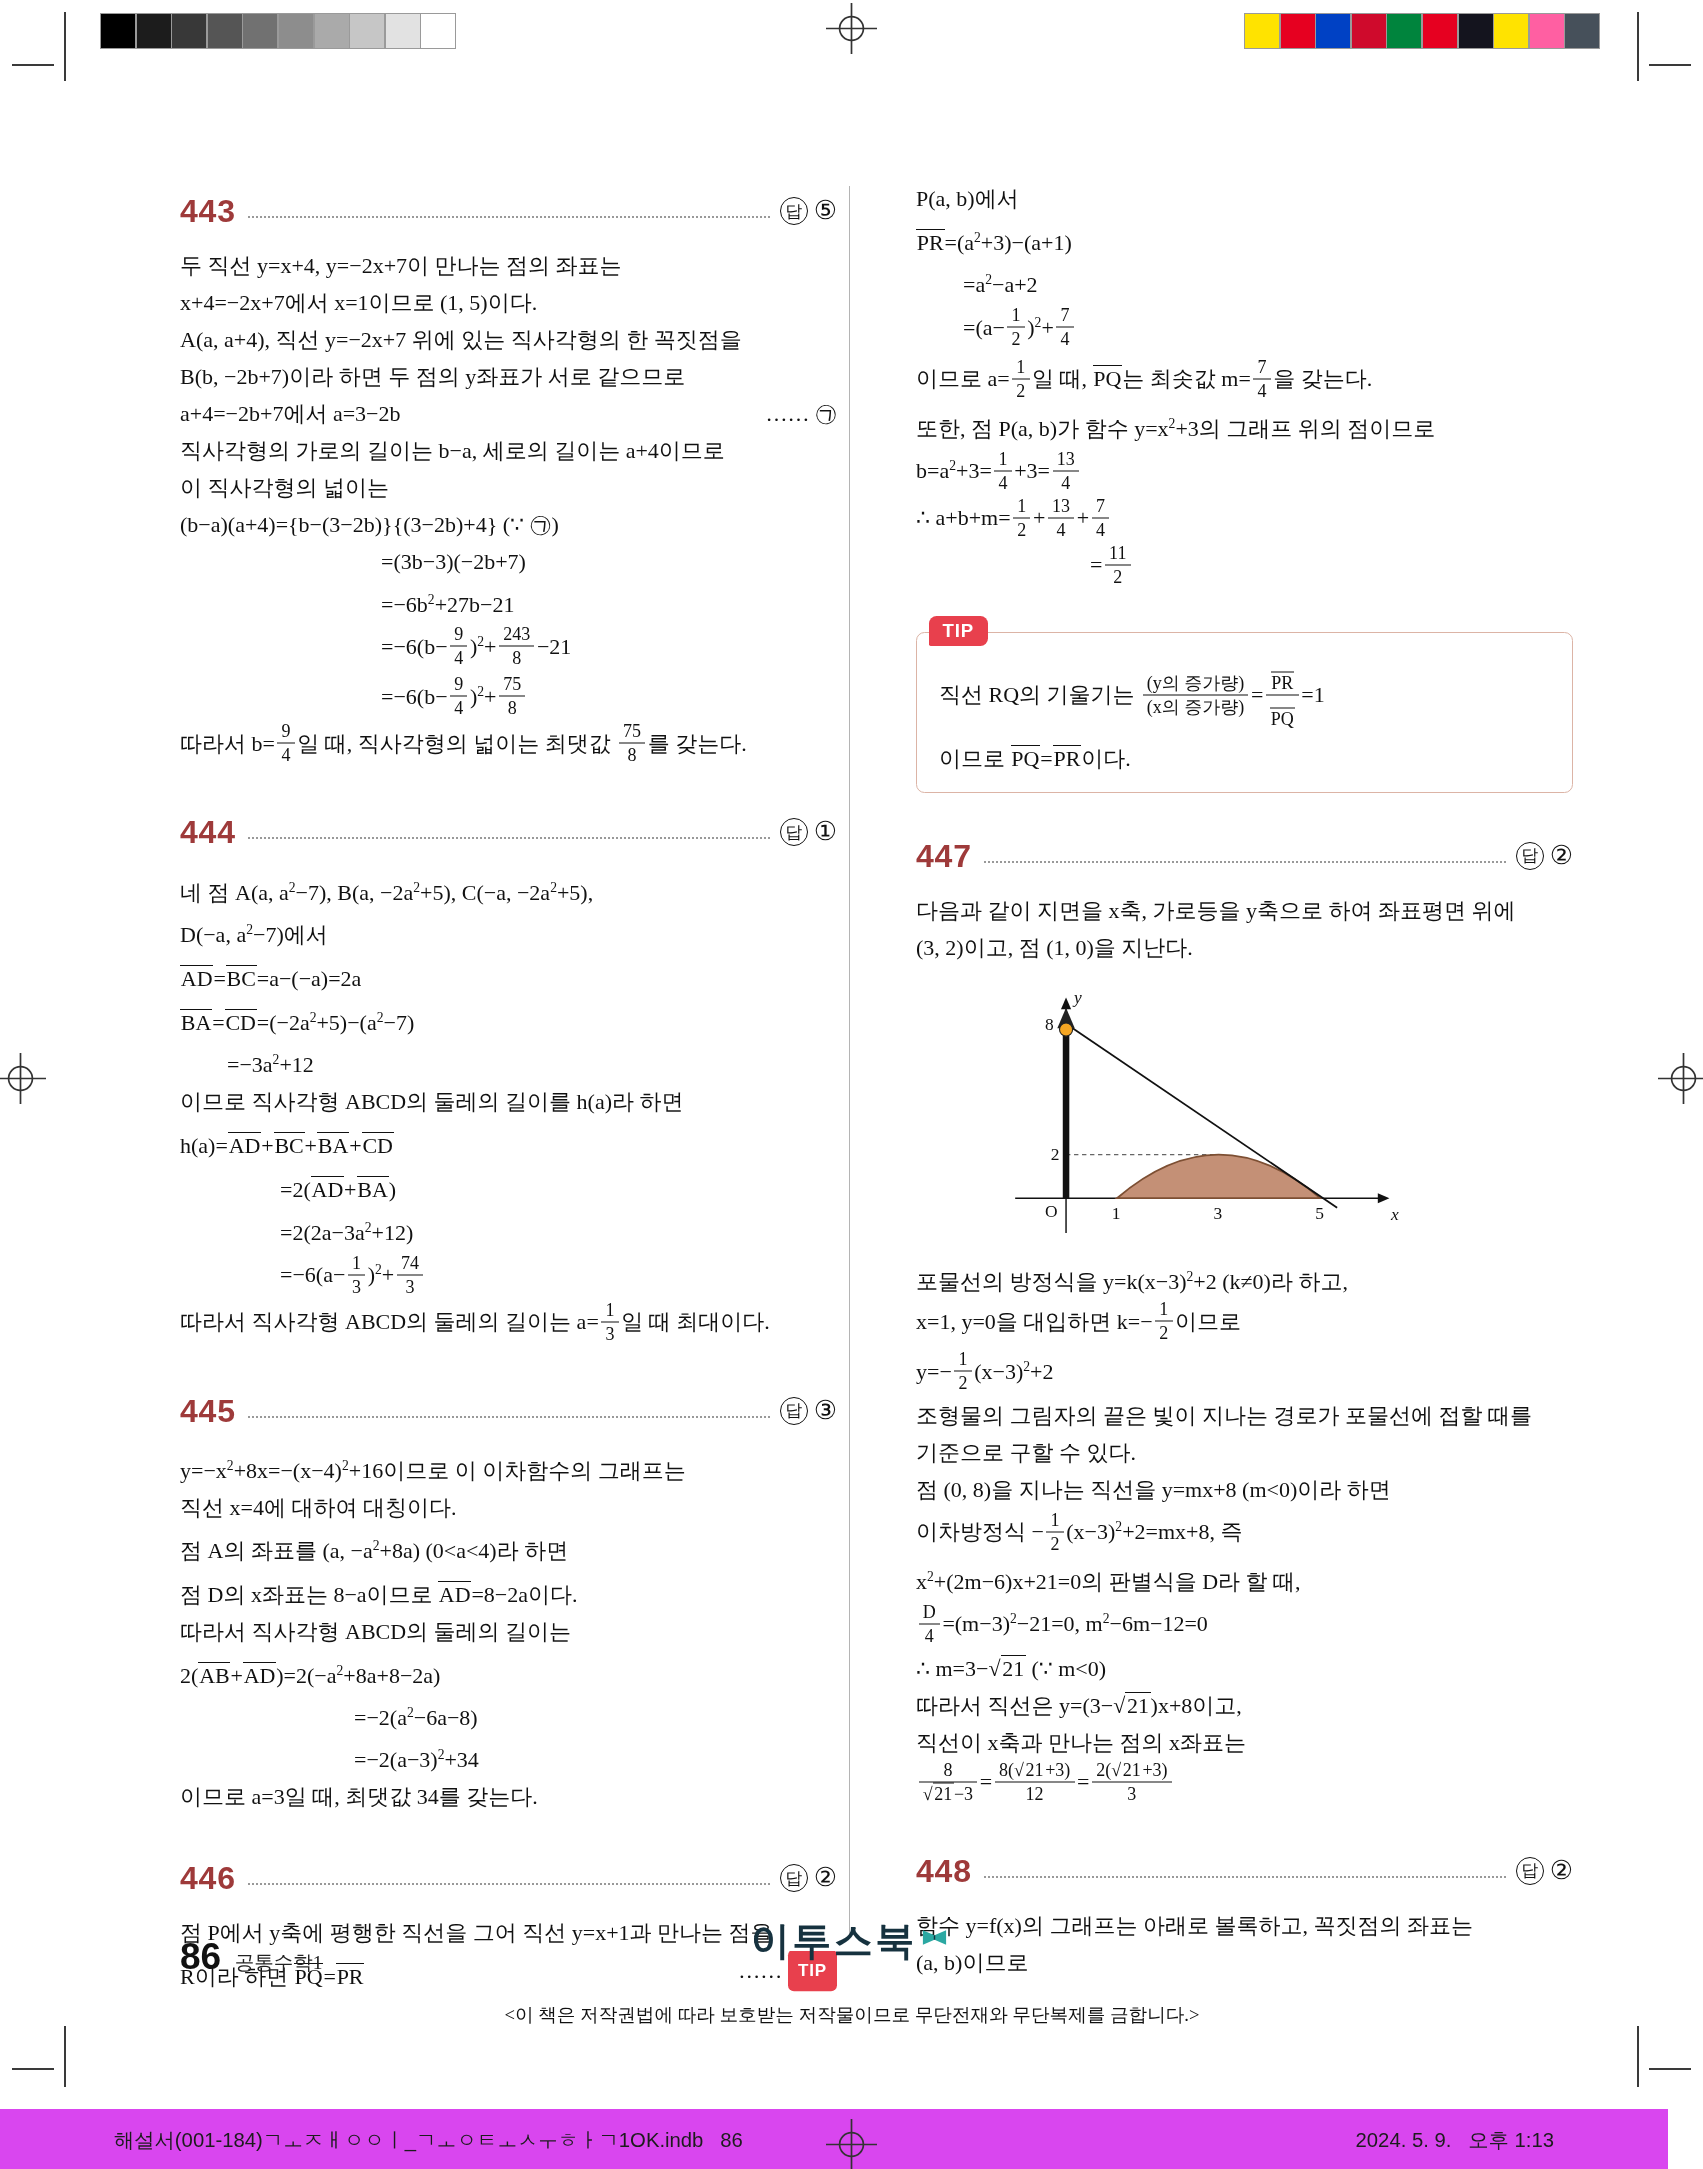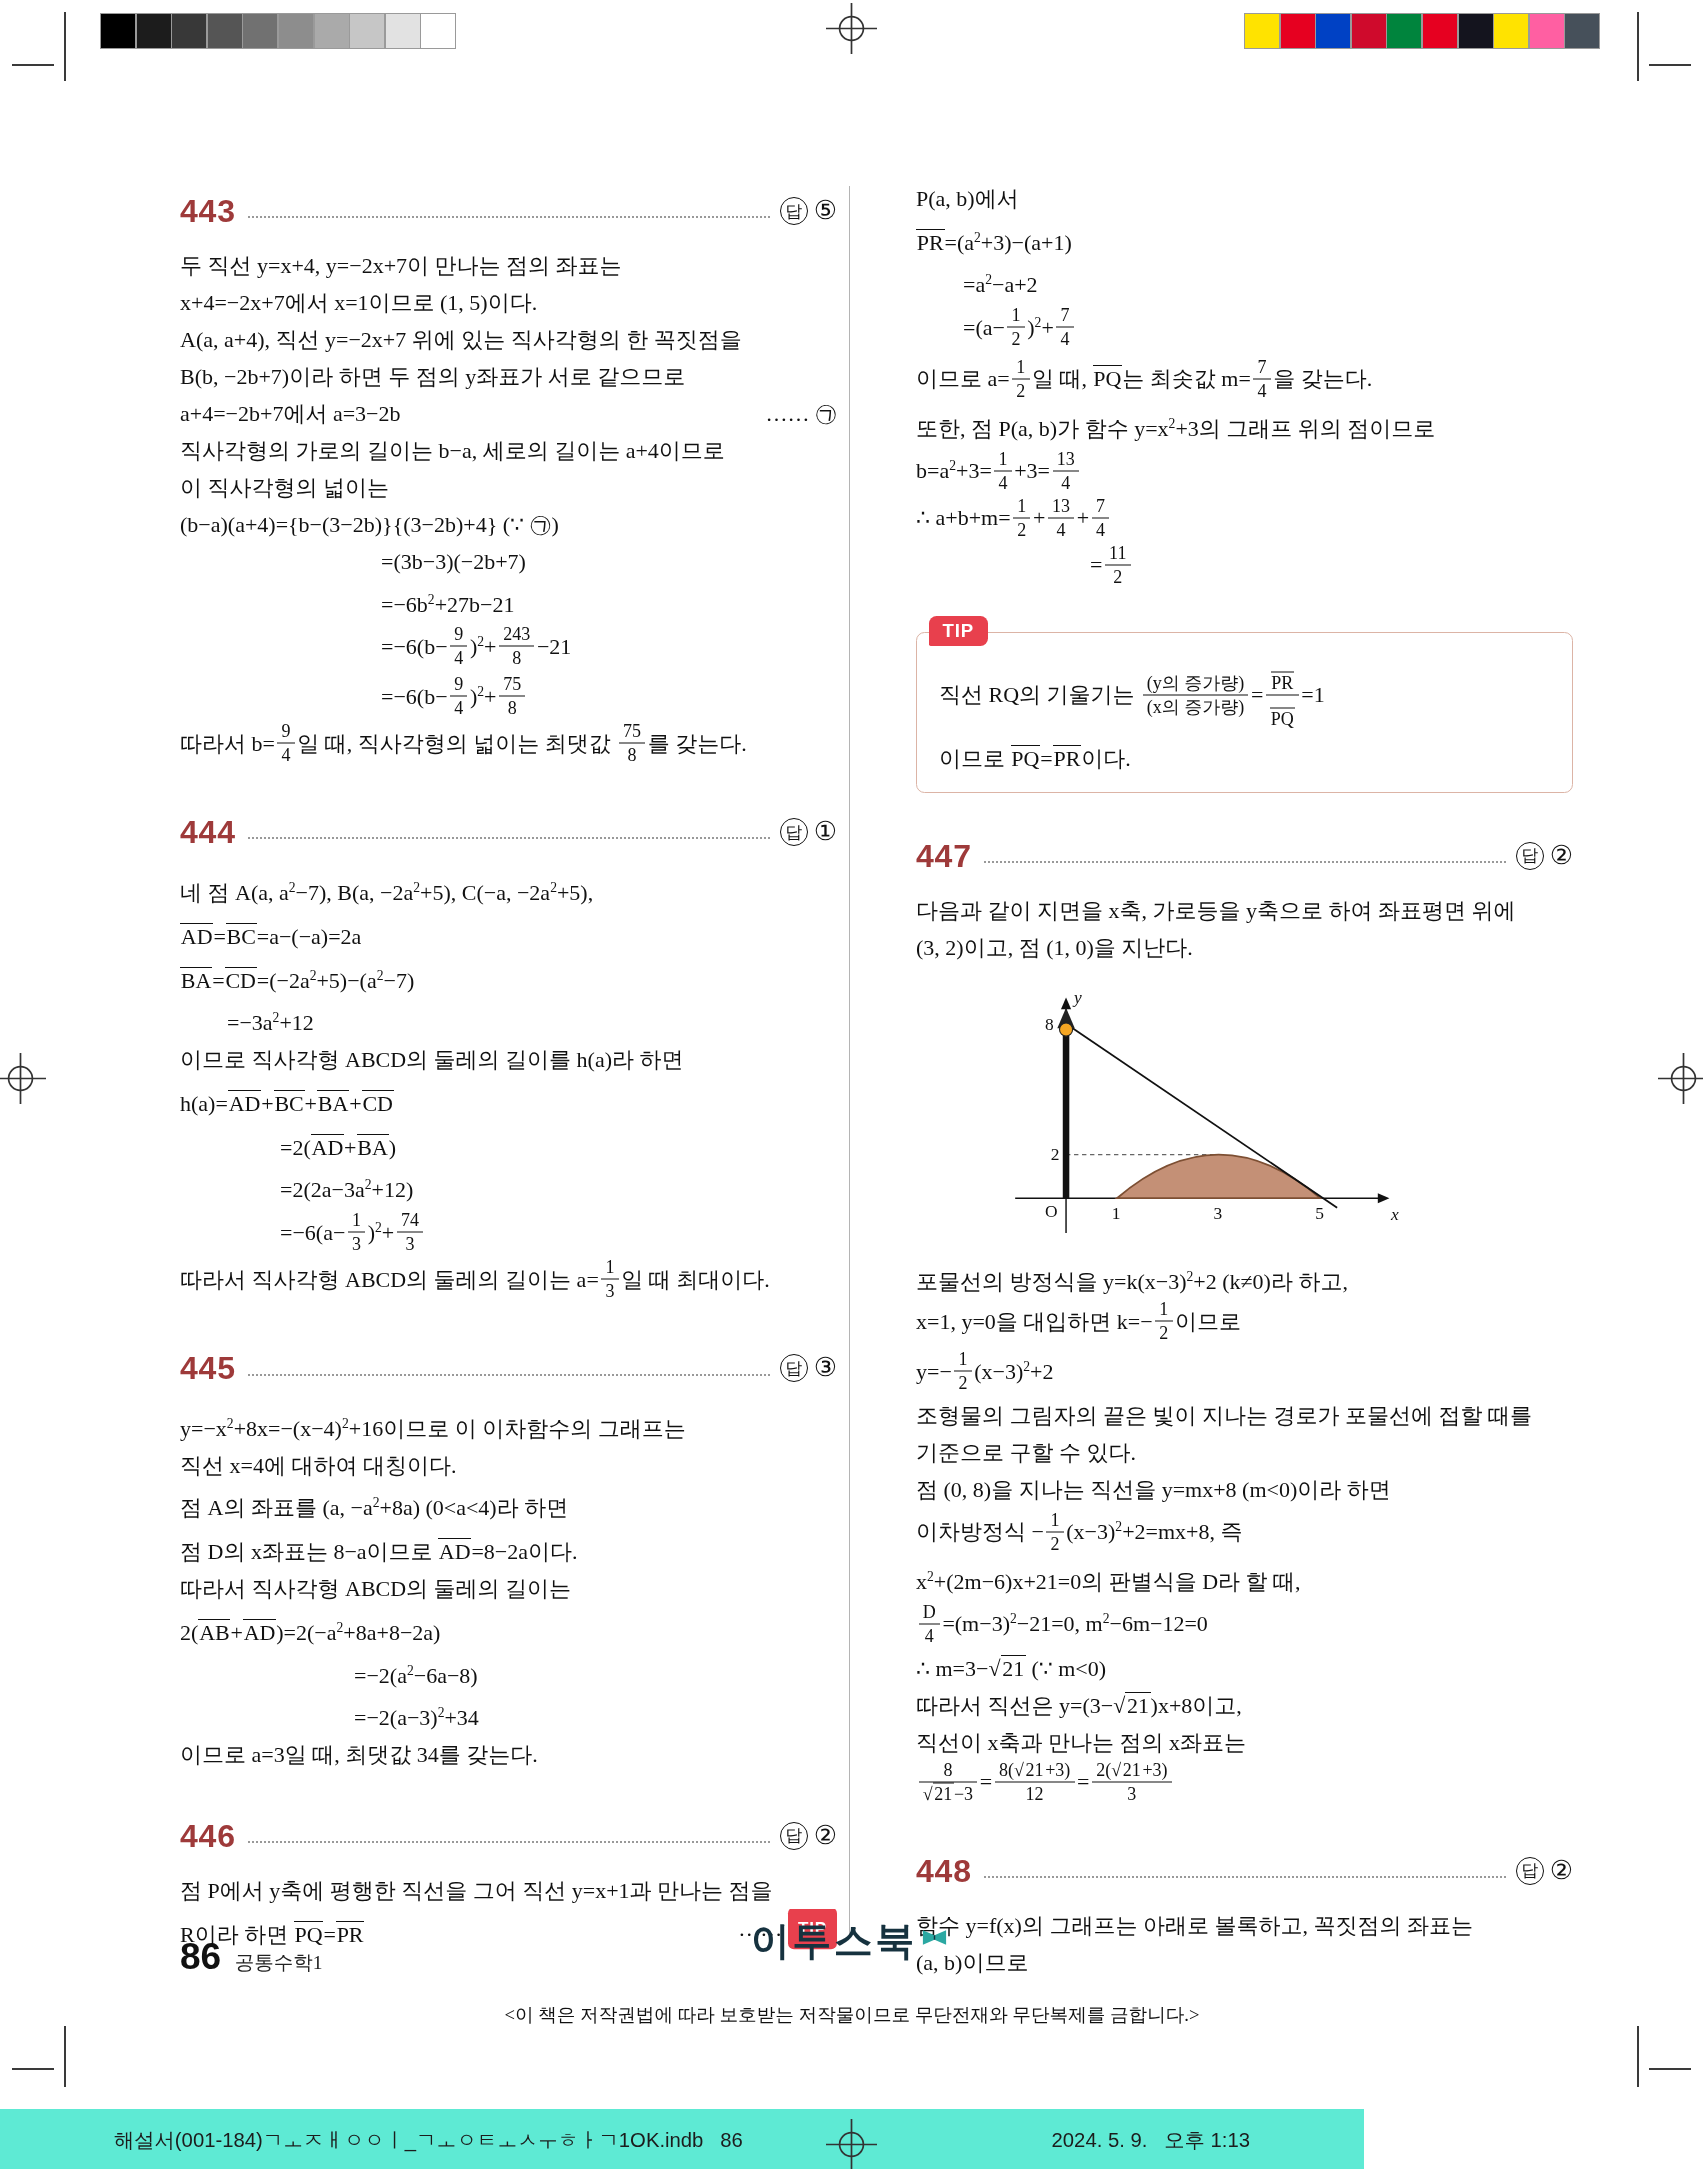--- a/index.html
+++ b/index.html
@@ -6,21 +6,21 @@
   html,body{background:#ffffff}
   body{width:1704px;height:2170px;position:relative;overflow:hidden;
        font-family:"Liberation Serif","DejaVu Serif",serif;color:#111}
 
   
   .mark-line{position:absolute;background:#3a3a3a}
   .regmark{position:absolute}
   .bar{position:absolute;display:flex}
   .swatch{width:36px;height:36px;border:0.4px solid #9a9a9a;margin-right:-0.4px}
 
-  .proof-strip{position:absolute;left:0;top:2109px;width:1364px;height:61px;background:#5eead4;
+  .proof-strip{position:absolute;left:0;top:2109px;width:1668px;height:61px;background:#d946ef;
       display:flex;align-items:center;justify-content:space-between;padding:0 114px;
       font-family:"Liberation Sans","DejaVu Sans",sans-serif;font-size:20.3px;color:#1c1c1c}
   .proof-strip span{white-space:pre}
 
   
   .col{position:absolute}
   .col.left{left:180px;top:195px;width:657px}
   .col.right{left:916px;top:180px;width:657px}
   .divider{position:absolute;left:849px;top:186px;width:1.3px;height:1748px;background:#b4b4b4}
 
@@ -181,20 +181,21 @@
     <div class="phead">
       <span class="pnum">444</span>
       <span class="leader"></span>
       <span class="ans">
           <span class="ansbox">답</span>
           <span class="anscircle">①</span>
         </span>
     </div>
     <div class="pbody">
         <div class="ln"><span>네 점 A(a, a<sup>2</sup>−7), B(a, −2a<sup>2</sup>+5), C(−a, −2a<sup>2</sup>+5),</span></div>
+        <div class="ln"><span>D(−a, a<sup>2</sup>−7)에서</span></div>
         <div class="ln"><span><span class="ov">AD</span>=<span class="ov">BC</span>=a−(−a)=2a</span></div>
         <div class="ln"><span><span class="ov">BA</span>=<span class="ov">CD</span>=(−2a<sup>2</sup>+5)−(a<sup>2</sup>−7)</span></div>
         <div class="ln ind1"><span>=−3a<sup>2</sup>+12</span></div>
         <div class="ln"><span>이므로 직사각형 ABCD의 둘레의 길이를 h(a)라 하면</span></div>
         <div class="ln"><span>h(a)=<span class="ov">AD</span>+<span class="ov">BC</span>+<span class="ov">BA</span>+<span class="ov">CD</span></span></div>
         <div class="ln ind2"><span>=2(<span class="ov">AD</span>+<span class="ov">BA</span>)</span></div>
         <div class="ln ind2"><span>=2(2a−3a<sup>2</sup>+12)</span></div>
         <div class="ln ind2"><span>=−6(a−<span class="fr">
               <span class="fn">1</span>
               <span class="fd">3</span>

